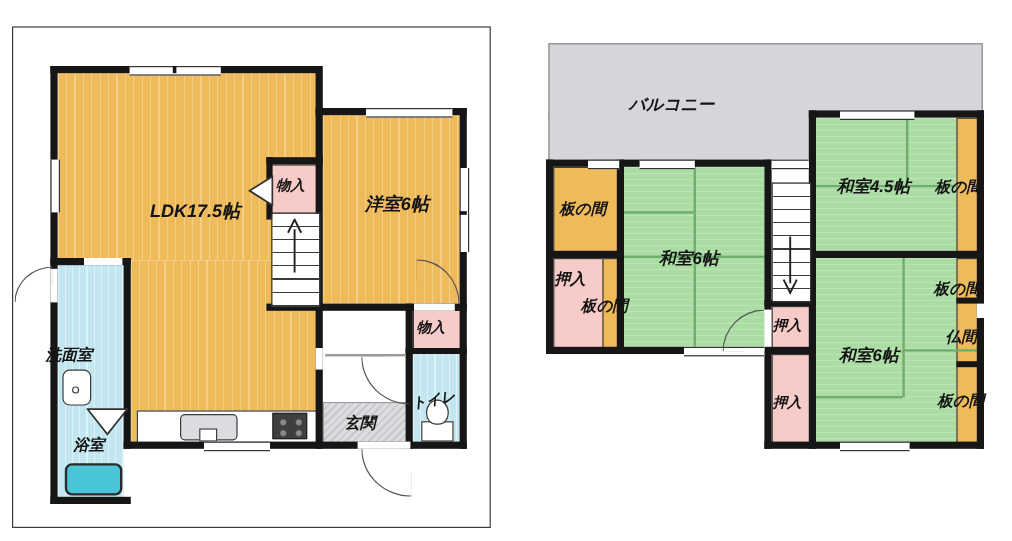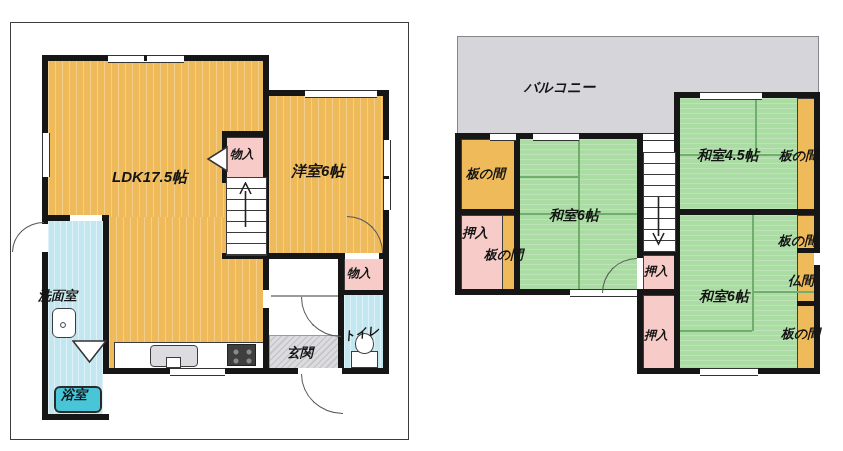--- a/index.html
+++ b/index.html
@@ -18,21 +18,21 @@
   .win-h{position:absolute;background:#fff;border-top:1px solid #333;border-bottom:1px solid #333;}
   .win-v{position:absolute;background:#fff;border-left:1px solid #333;border-right:1px solid #333;}
   .gap{position:absolute;background:#fff;}
   .stairs{position:absolute;border:1px solid #3a3a3a;background:repeating-linear-gradient(to bottom,#fff 0 10px,#3a3a3a 10px 11px);}
   .arc{position:absolute;border:0 solid #555;}
   .arc.tr{border-top:1.5px solid #555;border-right:1.5px solid #555;border-top-right-radius:100% 100%;}
   .arc.bl{border-bottom:1.5px solid #555;border-left:1.5px solid #555;border-bottom-left-radius:100% 100%;}
   .arc.tl{border-top:1.5px solid #555;border-left:1.5px solid #555;border-top-left-radius:100% 100%;}
   .tline{position:absolute;background:#6fae6c;}
   .lbl{position:absolute;font-weight:700;font-style:italic;color:#141414;white-space:nowrap;line-height:1;}
-  .fs15{font-size:15px;} .fs14{font-size:14px;} .fs13{font-size:13px;} .fs12{font-size:12px;}
+  .fs15{font-size:15px;margin-left:13px;} .fs14{font-size:14px;} .fs13{font-size:13px;} .fs12{font-size:12px;}
   .fixture{position:absolute;background:#fff;border:1.5px solid #3b3b3b;}
   .kamachi{position:absolute;background:#9a9a9a;}
 </style>
 </head>
 <body>
 
 <div class="canvas">
 
   <div class="site" style="left:10px;top:22px;width:397px;height:416px;"></div>
 
@@ -101,21 +101,21 @@
     <polygon points="1,1 34,1 17.5,22" fill="#fff" stroke="#333" stroke-width="1.5"></polygon>
   </svg>
   <svg class="abs" style="left:206px;top:146px;" width="22" height="26" viewBox="0 0 22 26">
     <polygon points="21,1 21,25 2,13" fill="#fff" stroke="#333" stroke-width="1.5"></polygon>
   </svg>
 
   <span class="lbl fs15" style="left:112px;top:169px;">LDK17.5帖</span>
   <span class="lbl fs12" style="left:230px;top:148px;">物入</span>
   <span class="lbl fs15" style="left:291px;top:163px;">洋室6帖</span>
   <span class="lbl fs13" style="left:38px;top:289px;">洗面室</span>
-  <span class="lbl fs13" style="left:61px;top:388px;">浴室</span>
+  <span class="lbl fs13" style="left:61px;top:364px;">浴室</span>
   <span class="lbl fs13" style="left:287px;top:346px;">玄関</span>
   <span class="lbl fs12" style="left:343px;top:327px;transform:rotate(-10deg);">トイレ</span>
   <span class="lbl fs12" style="left:347px;top:267px;">物入</span>
 
   <div class="balc" style="left:457px;top:36px;width:360px;height:59px;"></div>
   <div class="balc" style="left:457px;top:94px;width:222px;height:41px;border-top:none;"></div>
   <span class="lbl fs14" style="left:524px;top:80px;">バルコニー</span>
 
   <div class="woodstrip" style="left:461px;top:139px;width:53px;height:70px;"></div>
   <div class="pink" style="left:461px;top:215px;width:41px;height:74px;"></div>

